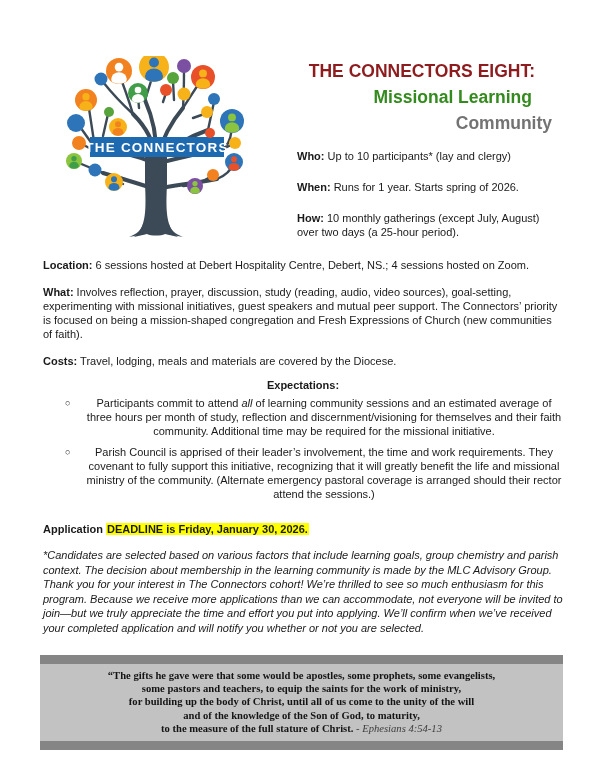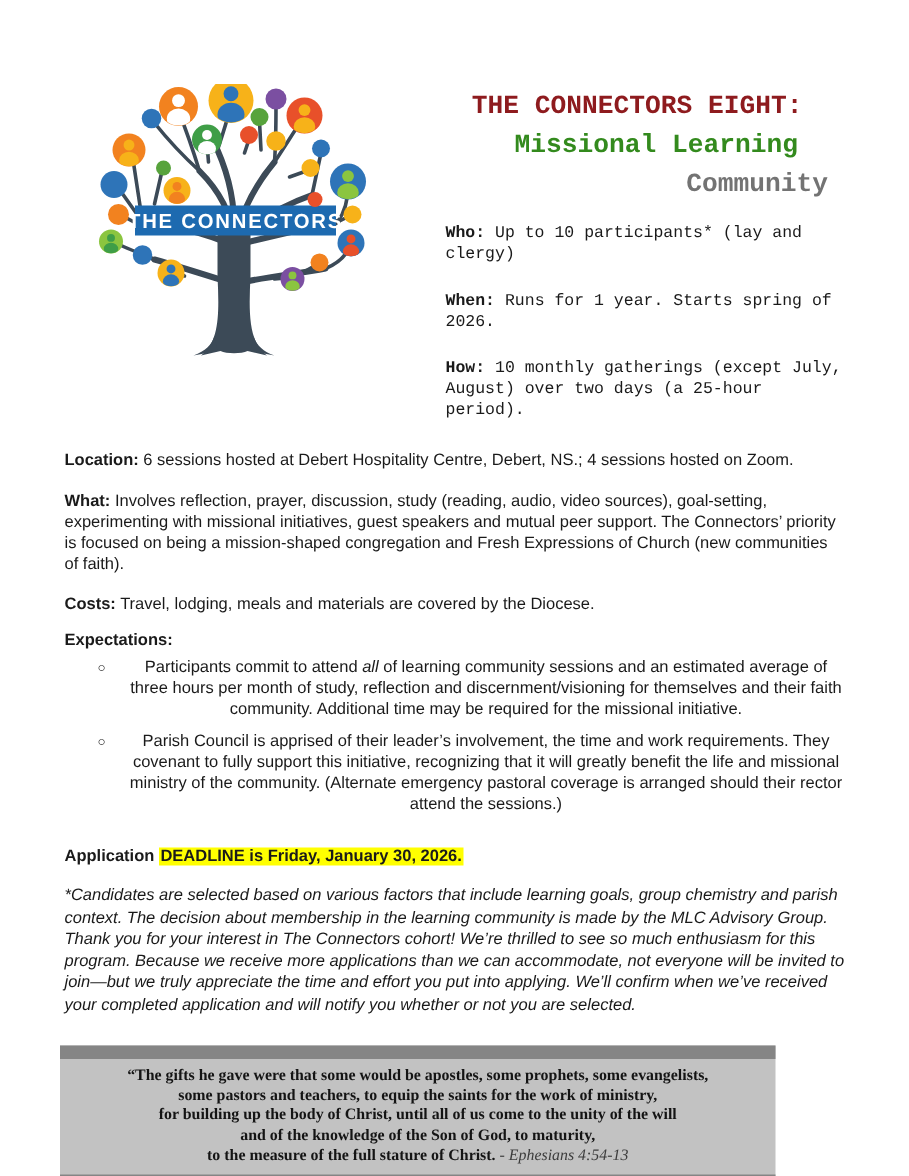--- a/index.html
+++ b/index.html
@@ -5,45 +5,45 @@
   * { margin:0; padding:0; box-sizing:border-box; }
   html,body { background:#e8e8e8; }
   .page {
     width:606px; height:784px; background:#ffffff; margin:0 auto;
     font-family:"Liberation Sans", sans-serif; color:#1a1a1a;
     position:relative; overflow:hidden;
   }
   
   .header { display:flex; padding:56px 43px 0 33px; }
   .logo-box { width:250px; flex:0 0 250px; height:182px; }
-  .right-col { flex:1; padding-left:14px; padding-top:2px;font-family:Liberation Mono, monospace; }
+  .right-col { flex:1; padding-left:14px; padding-top:2px; }
   .title-line { font-size:17.5px; font-weight:bold; line-height:26px; text-align:right; }
   .title-red   { padding-right:28px; }
   .title-grn1  { padding-right:31px; }
   .title-grn2  { padding-right:11px; }
   .intro { margin-top:13px; font-size:11px; line-height:14px; }
   .intro p { margin-bottom:13px; }
   .intro p + p { margin-top:17px; }
   b.lbl { font-weight:bold; }
   
   .main { margin:6px 43px 0 43px; font-size:11px; line-height:14px; }
   .para { margin-bottom:13px; }
   .para-what { margin-bottom:13px; }
   .para-costs { margin-bottom:10px; }
-  .exp-label { font-weight:bold; margin-bottom:4px; }
+  .exp-label { font-weight:bold; margin-bottom:4px;text-align:center; }
   .bullet { display:flex; padding-left:22px; margin-bottom:7px; }
   .bullet .marker { width:20px; flex:0 0 20px; font-size:9px; line-height:14px; color:#1a1a1a; }
   .bullet .btext { flex:1;text-align:center; }
   .bullet-last { margin-bottom:21px; }
   .application { font-weight:bold; margin-bottom:12px; }
   .hl { padding:0 1px; }
   .footnote { font-style:italic; line-height:14.6px; margin-bottom:0; }
   
   .quote {
-    margin:19px 0 0 -3px; width:477px;
+    margin:19px 0 0 -3px; width:523px;
     border-top:9px solid; border-bottom:9px solid;
     padding:5px 14px 5px 14px;
     font-family:"Liberation Serif", serif; font-weight:bold;
     font-size:10.6px; line-height:13.4px; text-align:center; color:#141414;
   }
   .quote .attr { font-style:italic; font-weight:normal; color:#3c3c3c; }
   
   .logo-box svg { display:block; }
   .banner-text { font-family:"Liberation Sans", sans-serif; font-weight:bold; letter-spacing:1.2px; }
 </style>

